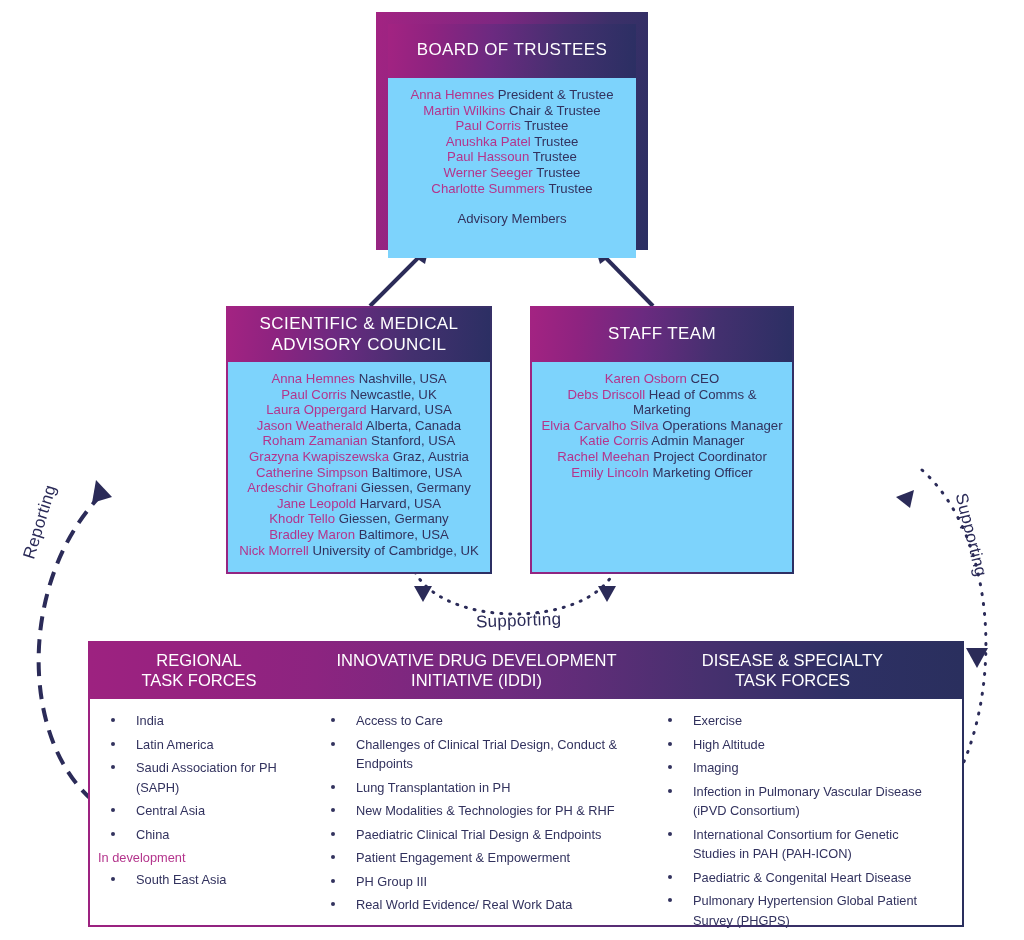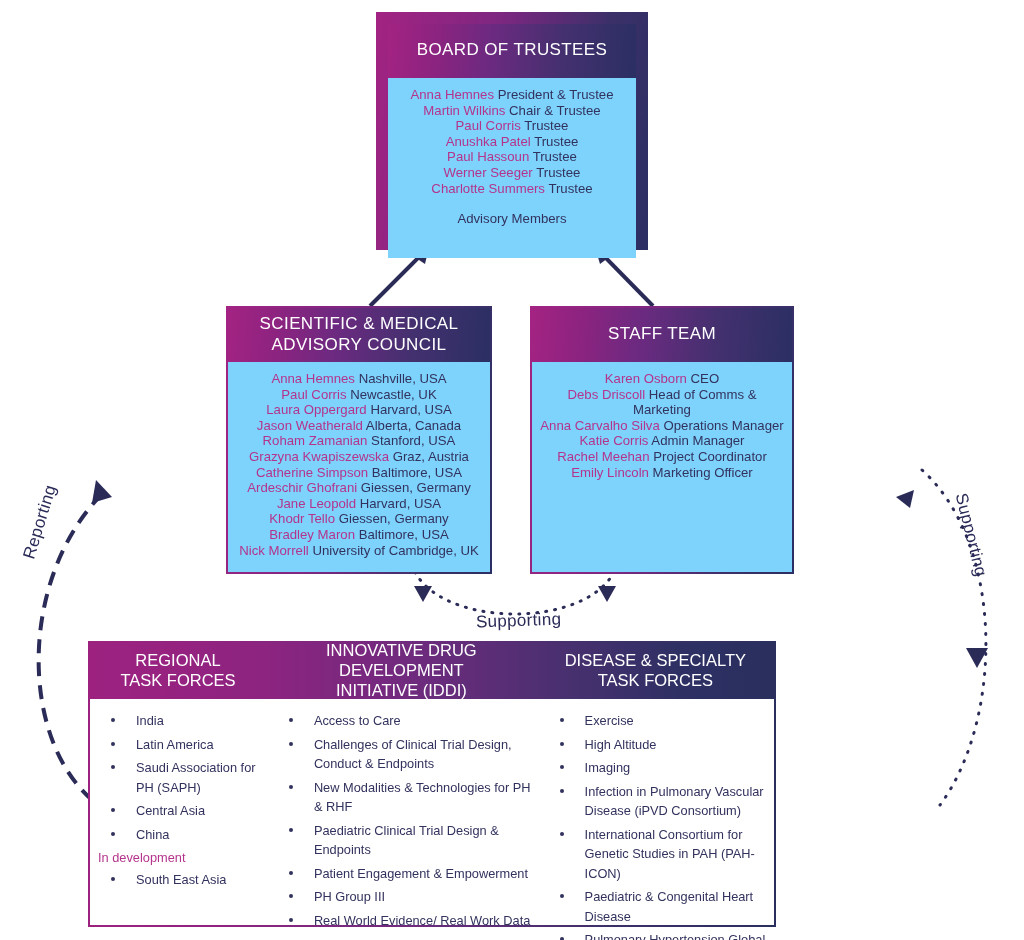--- a/index.html
+++ b/index.html
@@ -245,30 +245,30 @@
     </div>
   </div>
 
   <div class="box" id="staff-box" style="left:530px; top:306px; width:264px; height:268px; padding:2px; background:linear-gradient(100deg,#a32382 0%,#7d2781 42%,#3c3069 78%,#2b2f63 100%);">
     <div style="background:#fff;width:100%;height:100%;box-sizing:border-box;">
       <div class="box-header grad-a" style="height:54px;display:flex;align-items:center;justify-content:center;">STAFF TEAM</div>
       <div class="box-body" style="height:210px;">
         <div class="person-list">
           <div><span class="nm">Karen Osborn</span> <span class="rl">CEO</span></div>
           <div><span class="nm">Debs Driscoll</span> <span class="rl">Head of Comms &amp; Marketing</span></div>
-          <div><span class="nm">Anna Carvalho Silva</span> <span class="rl">Operations Manager</span></div>
+          <div><span class="nm">Elvia Carvalho Silva</span> <span class="rl">Operations Manager</span></div>
           <div><span class="nm">Katie Corris</span> <span class="rl">Admin Manager</span></div>
           <div><span class="nm">Rachel Meehan</span> <span class="rl">Project Coordinator</span></div>
           <div><span class="nm">Emily Lincoln</span> <span class="rl">Marketing Officer</span></div>
         </div>
       </div>
     </div>
   </div>
 
-  <div id="bottom-panel-outer" style="position:absolute;left:88px;top:641px;width:688px;height:286px;padding:2px;box-sizing:border-box;
+  <div id="bottom-panel-outer" style="position:absolute;left:88px;top:641px;width:876px;height:286px;padding:2px;box-sizing:border-box;
               background:linear-gradient(90deg,#9d2280 0%,#8c2480 22%,#6e2b7e 48%,#3c3069 76%,#2a2f5e 100%);">
     <div style="background:#ffffff;width:100%;height:100%;box-sizing:border-box;">
       <div id="bottom-header-row">
         <div class="bh-cell" id="bh-1">
           <div>
             <div>REGIONAL</div>
             <div>TASK FORCES</div>
           </div>
         </div>
         <div class="bh-cell" id="bh-2">
@@ -298,20 +298,21 @@
           <div class="indev">In development</div>
           <ul class="tf">
             <li><span class="bul"></span><span>South East Asia</span></li>
           </ul>
         </div>
 
         <div class="bb-cell" id="bb-2">
           <ul class="tf">
             <li><span class="bul"></span><span>Access to Care</span></li>
             <li><span class="bul"></span><span>Challenges of Clinical Trial Design, Conduct &amp; Endpoints</span></li>
+            <li><span class="bul"></span><span>Lung Transplantation in PH</span></li>
             <li><span class="bul"></span><span>New Modalities &amp; Technologies for PH &amp; RHF</span></li>
             <li><span class="bul"></span><span>Paediatric Clinical Trial Design &amp; Endpoints</span></li>
             <li><span class="bul"></span><span>Patient Engagement &amp; Empowerment</span></li>
             <li><span class="bul"></span><span>PH Group III</span></li>
             <li><span class="bul"></span><span>Real World Evidence/ Real Work Data</span></li>
           </ul>
         </div>
 
         <div class="bb-cell" id="bb-3">
           <ul class="tf">

